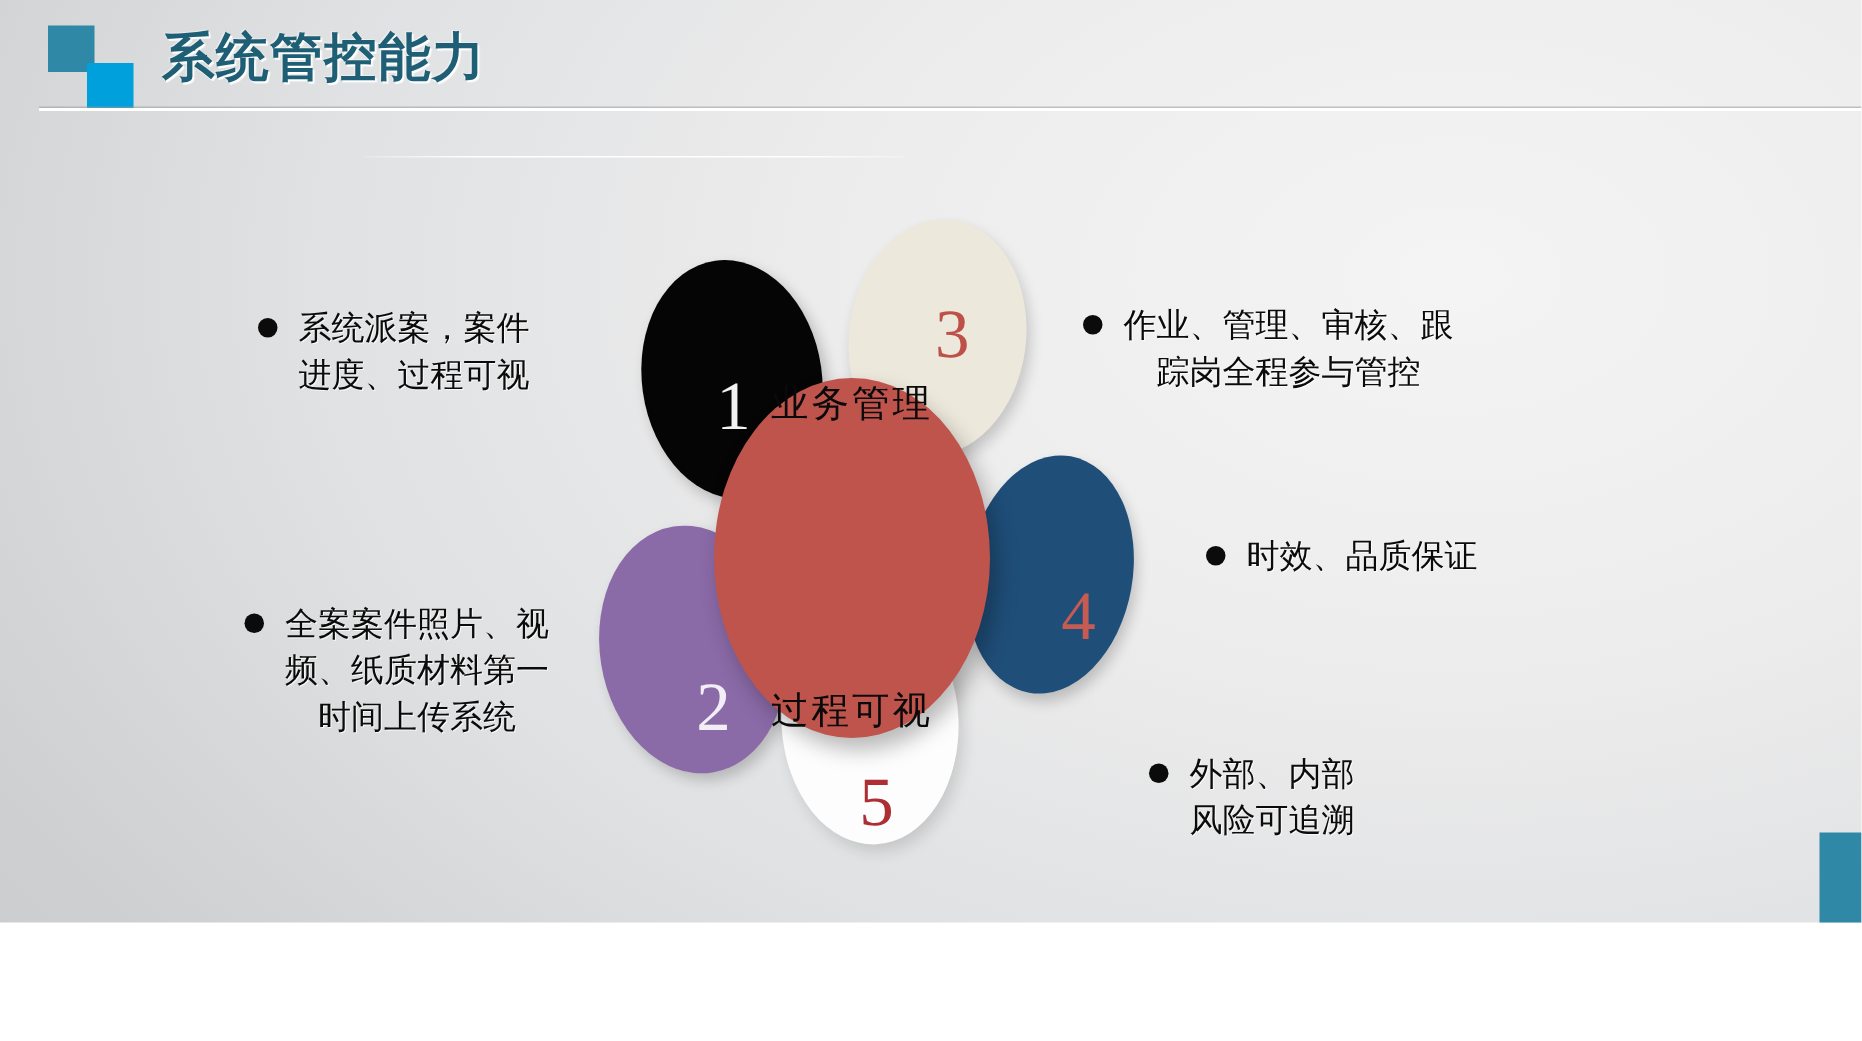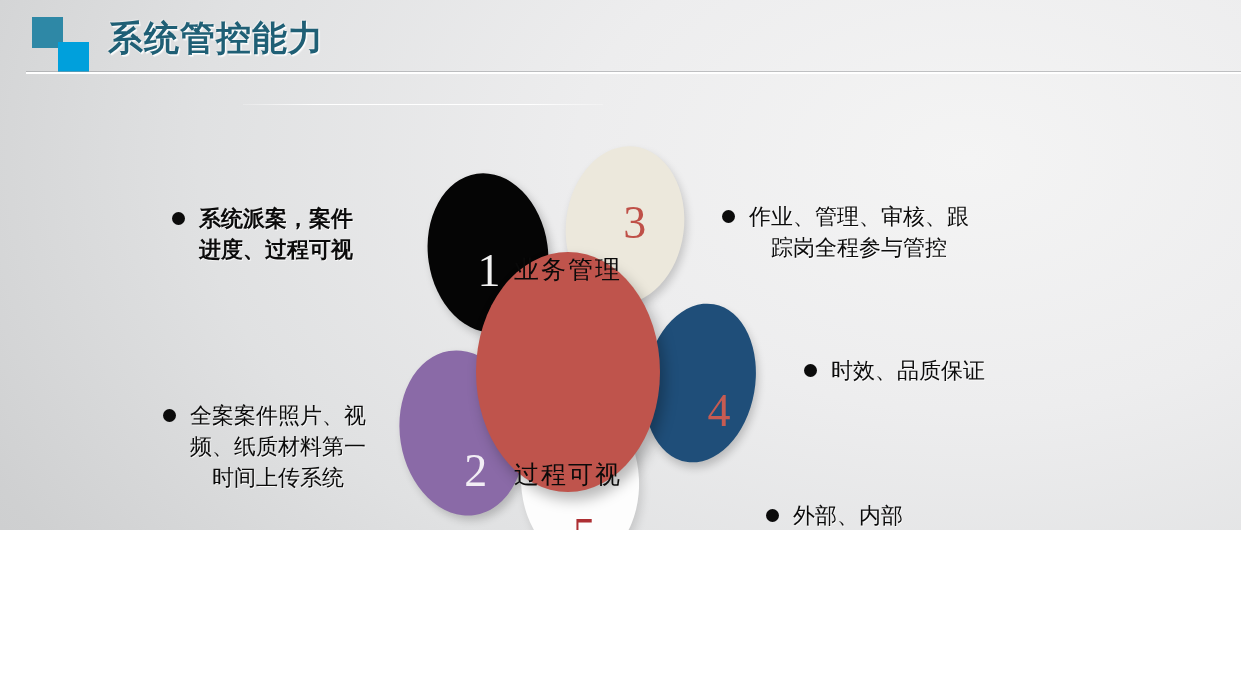--- a/index.html
+++ b/index.html
@@ -8,21 +8,21 @@
   }
   body {
     width: 1241px;
     height: 694px;
     overflow: hidden;
     font-family: "Liberation Sans", sans-serif;
   }
   #slide {
     position: relative;
     width: 1241px;
-    height: 530px;
+    height: 615px;
     overflow: hidden;
     background:
       radial-gradient(ellipse 1400px 900px at 78% 30%, #f4f4f4 0%, #ededee 28%, #e0e1e2 55%, #cfd0d1 78%, #c6c7c9 100%);
   }
 
   
   #header {
     position: absolute;
     left: 0; top: 0;
     width: 1241px;
@@ -190,21 +190,21 @@
     flex: 0 0 auto;
     width: 13px; height: 13px;
     border-radius: 50%;
     background: #0b0b0b;
     margin-top: 9px;
     margin-right: 14px;
   }
   .callout .ctext { white-space: pre-line; }
 
   #callout-1 { left: 172px; top: 203px; width: 236px; }
-  #callout-1 .ctext { text-align: center; font-weight: bold; }
+  #callout-1 .ctext { text-align: center; }
 
   #callout-2 { left: 163px; top: 400px; width: 248px; }
   #callout-2 .ctext { text-align: center; }
 
   #callout-3 { left: 722px; top: 181px; width: 320px; margin-top: 20px; }
   #callout-3 .ctext { text-align: center; }
 
   #callout-4 { left: 804px; top: 355px; width: 240px; }
   #callout-4 .ctext { text-align: left; }
 

